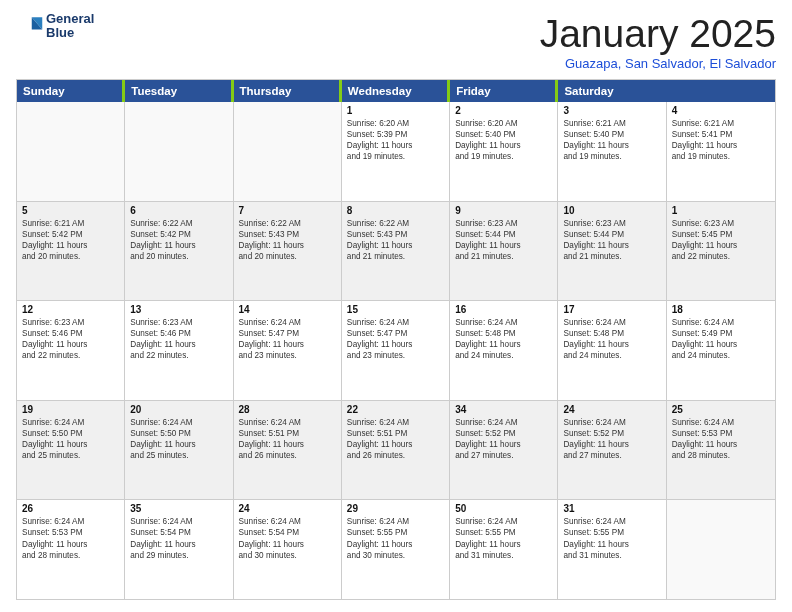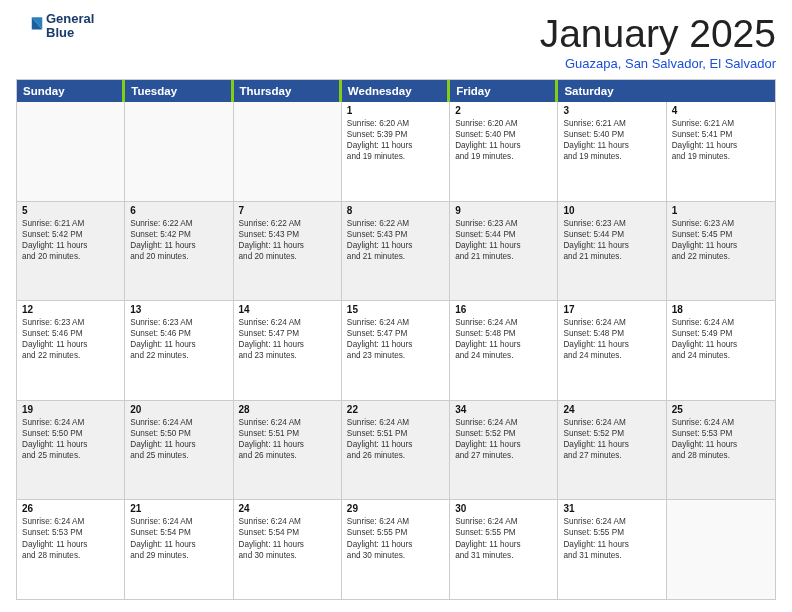--- a/index.html
+++ b/index.html
@@ -327,42 +327,42 @@
         </div>
         <div class="cal-row">
           <div class="cal-cell">
             <div class="day-number">26</div>
             <div class="cell-line">Sunrise: 6:24 AM</div>
             <div class="cell-line">Sunset: 5:53 PM</div>
             <div class="cell-line">Daylight: 11 hours</div>
             <div class="cell-line">and 28 minutes.</div>
           </div>
           <div class="cal-cell">
-            <div class="day-number">21</div>
+            <div class="day-number">35</div>
             <div class="cell-line">Sunrise: 6:24 AM</div>
             <div class="cell-line">Sunset: 5:54 PM</div>
             <div class="cell-line">Daylight: 11 hours</div>
             <div class="cell-line">and 29 minutes.</div>
           </div>
           <div class="cal-cell">
             <div class="day-number">24</div>
             <div class="cell-line">Sunrise: 6:24 AM</div>
             <div class="cell-line">Sunset: 5:54 PM</div>
             <div class="cell-line">Daylight: 11 hours</div>
             <div class="cell-line">and 30 minutes.</div>
           </div>
           <div class="cal-cell">
             <div class="day-number">29</div>
             <div class="cell-line">Sunrise: 6:24 AM</div>
             <div class="cell-line">Sunset: 5:55 PM</div>
             <div class="cell-line">Daylight: 11 hours</div>
             <div class="cell-line">and 30 minutes.</div>
           </div>
           <div class="cal-cell">
-            <div class="day-number">30</div>
+            <div class="day-number">50</div>
             <div class="cell-line">Sunrise: 6:24 AM</div>
             <div class="cell-line">Sunset: 5:55 PM</div>
             <div class="cell-line">Daylight: 11 hours</div>
             <div class="cell-line">and 31 minutes.</div>
           </div>
           <div class="cal-cell">
             <div class="day-number">31</div>
             <div class="cell-line">Sunrise: 6:24 AM</div>
             <div class="cell-line">Sunset: 5:55 PM</div>
             <div class="cell-line">Daylight: 11 hours</div>

